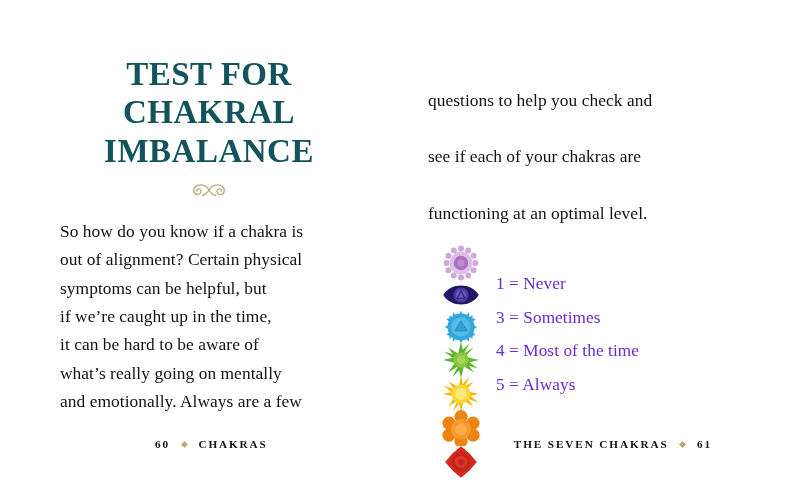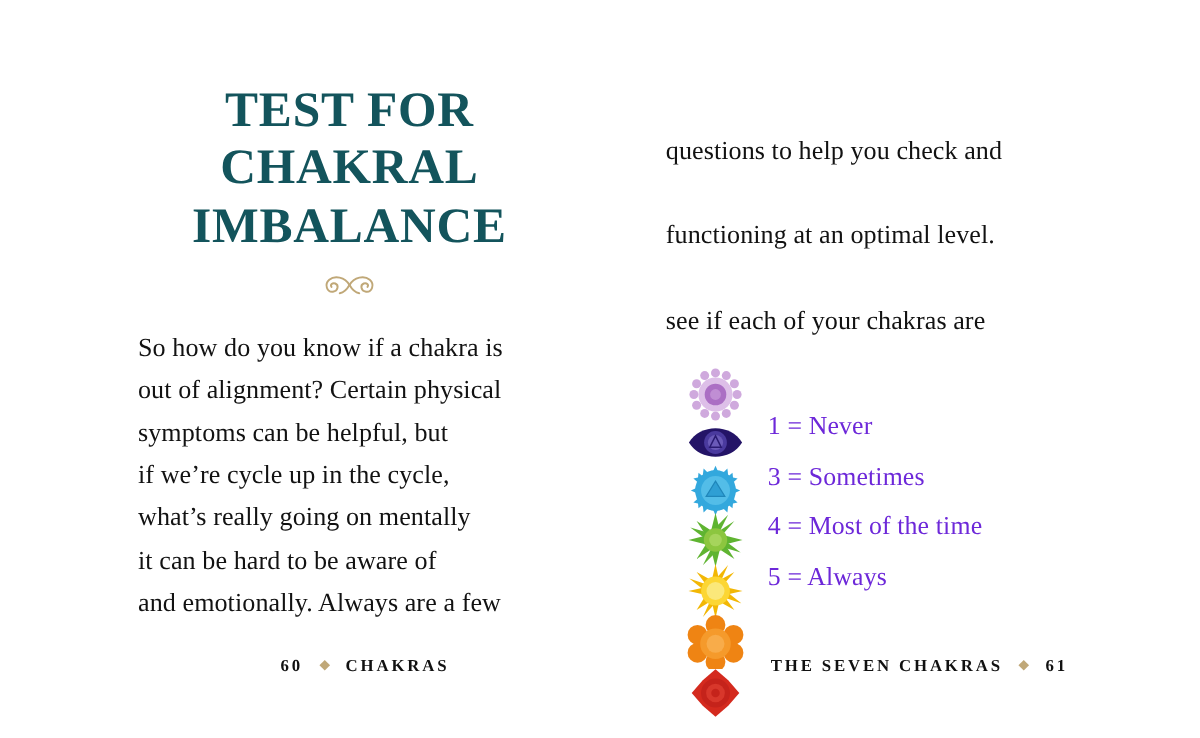--- a/index.html
+++ b/index.html
@@ -13,21 +13,20 @@
     font-family: "Liberation Serif", "DejaVu Serif", serif;
     color: #1a1a1a;
     overflow: hidden;
     position: relative;
   }
   .spread {
     position: absolute;
     inset: 0;
     display: flex;
     flex-direction: row;
-    padding-left: 32px;
   }
   .page {
     position: relative;
     height: 100%;
     box-sizing: border-box;
   }
   .page-left {
     width: 400px;
     padding: 55px 42px 0 60px;
   }
@@ -163,39 +162,39 @@
         <path d="M54 20 C60 9, 74 7, 81 13 C88 19, 84 30, 76 29 C69 28, 68 20, 73 18 C77 16.5, 80 20, 78 22.5"></path>
         <path d="M54 20 C50 27, 46 30, 41 31"></path>
         <path d="M54 20 C58 27, 62 30, 67 31"></path>
       </g>
     </svg>
 
     <div class="body-copy">
       <span class="bline">So how do you know if a chakra is</span>
       <span class="bline">out of alignment? Certain physical</span>
       <span class="bline">symptoms can be helpful, but</span>
-      <span class="bline">if we’re cycle up in the cycle,</span>
+      <span class="bline">if we’re caught up in the time,</span>
+      <span class="bline">it can be hard to be aware of</span>
       <span class="bline">what’s really going on mentally</span>
-      <span class="bline">it can be hard to be aware of</span>
       <span class="bline">and emotionally. Always are a few</span>
     </div>
 
     <div class="folio folio-left">
       <span>60</span>
       <span class="dot"></span>
       <span>CHAKRAS</span>
     </div>
   </div>
 
   <div class="page page-right">
 
     <div class="intro-copy">
       <span class="bline">questions to help you check and</span>
+      <span class="bline">see if each of your chakras are</span>
       <span class="bline">functioning at an optimal level.</span>
-      <span class="bline">see if each of your chakras are</span>
     </div>
 
     <div class="legend-block">
 
       <div class="chakra-stack">
 
         <svg class="chakra-icon crown" viewBox="0 0 60 60">
           <g fill="#c79ad8" opacity="0.85">
             <circle cx="30" cy="6" r="5"></circle>
               <circle cx="42" cy="9" r="5"></circle>

